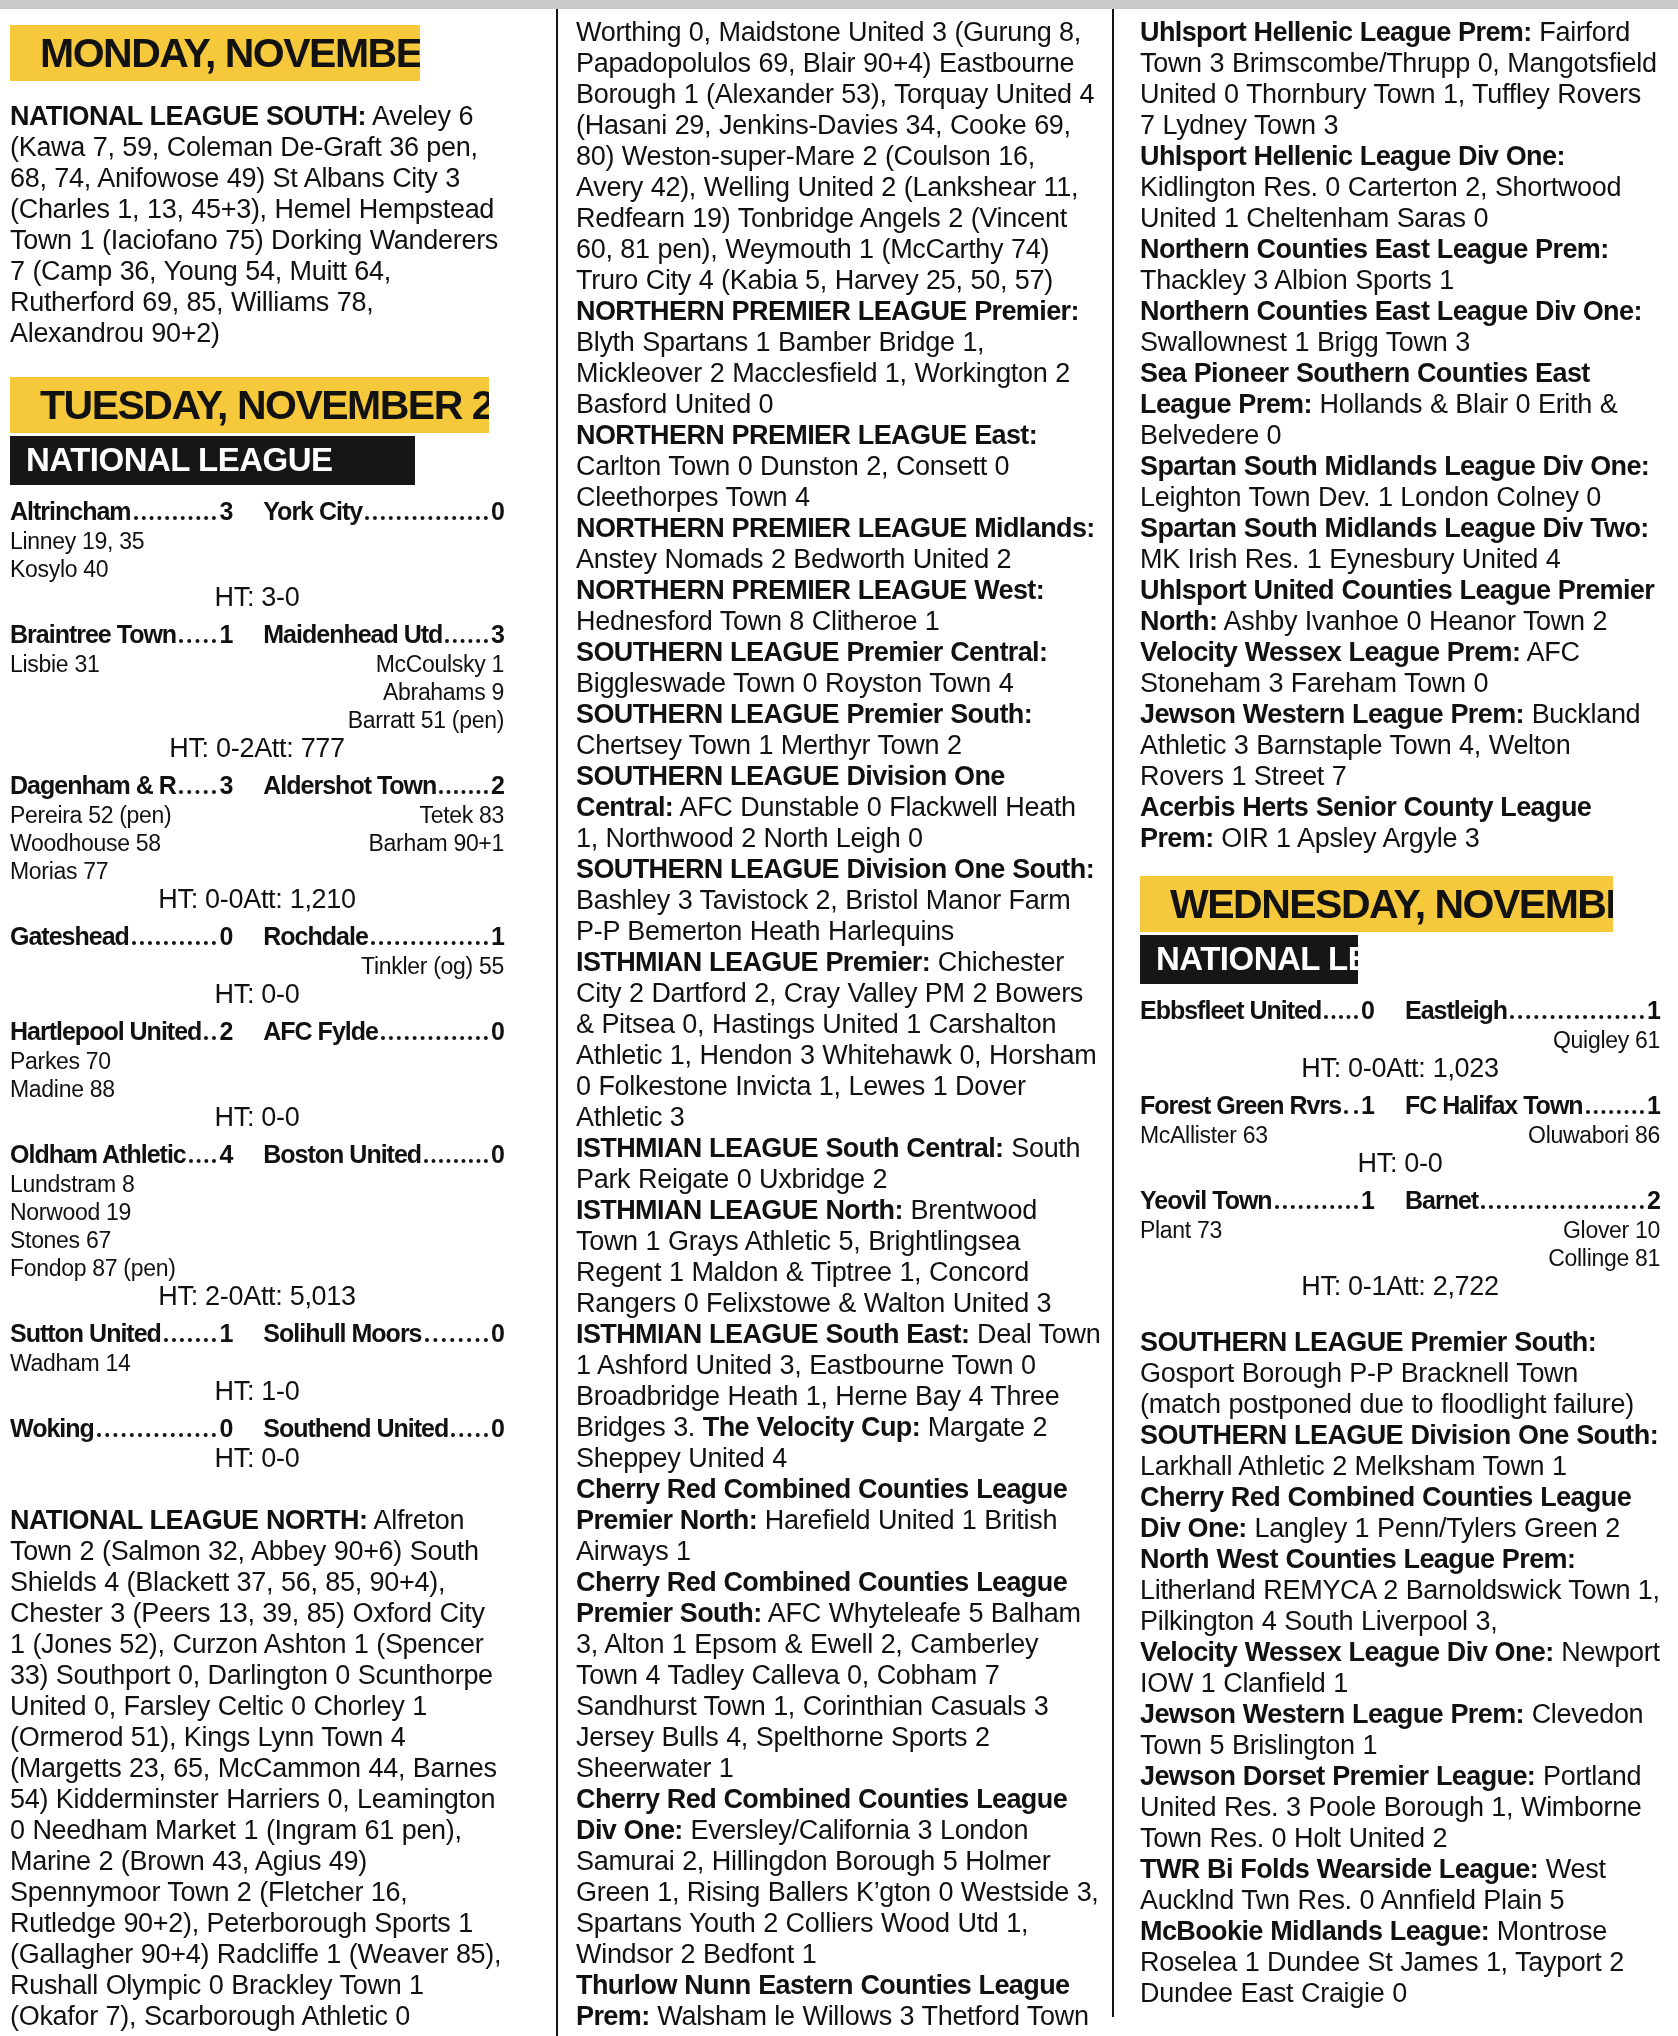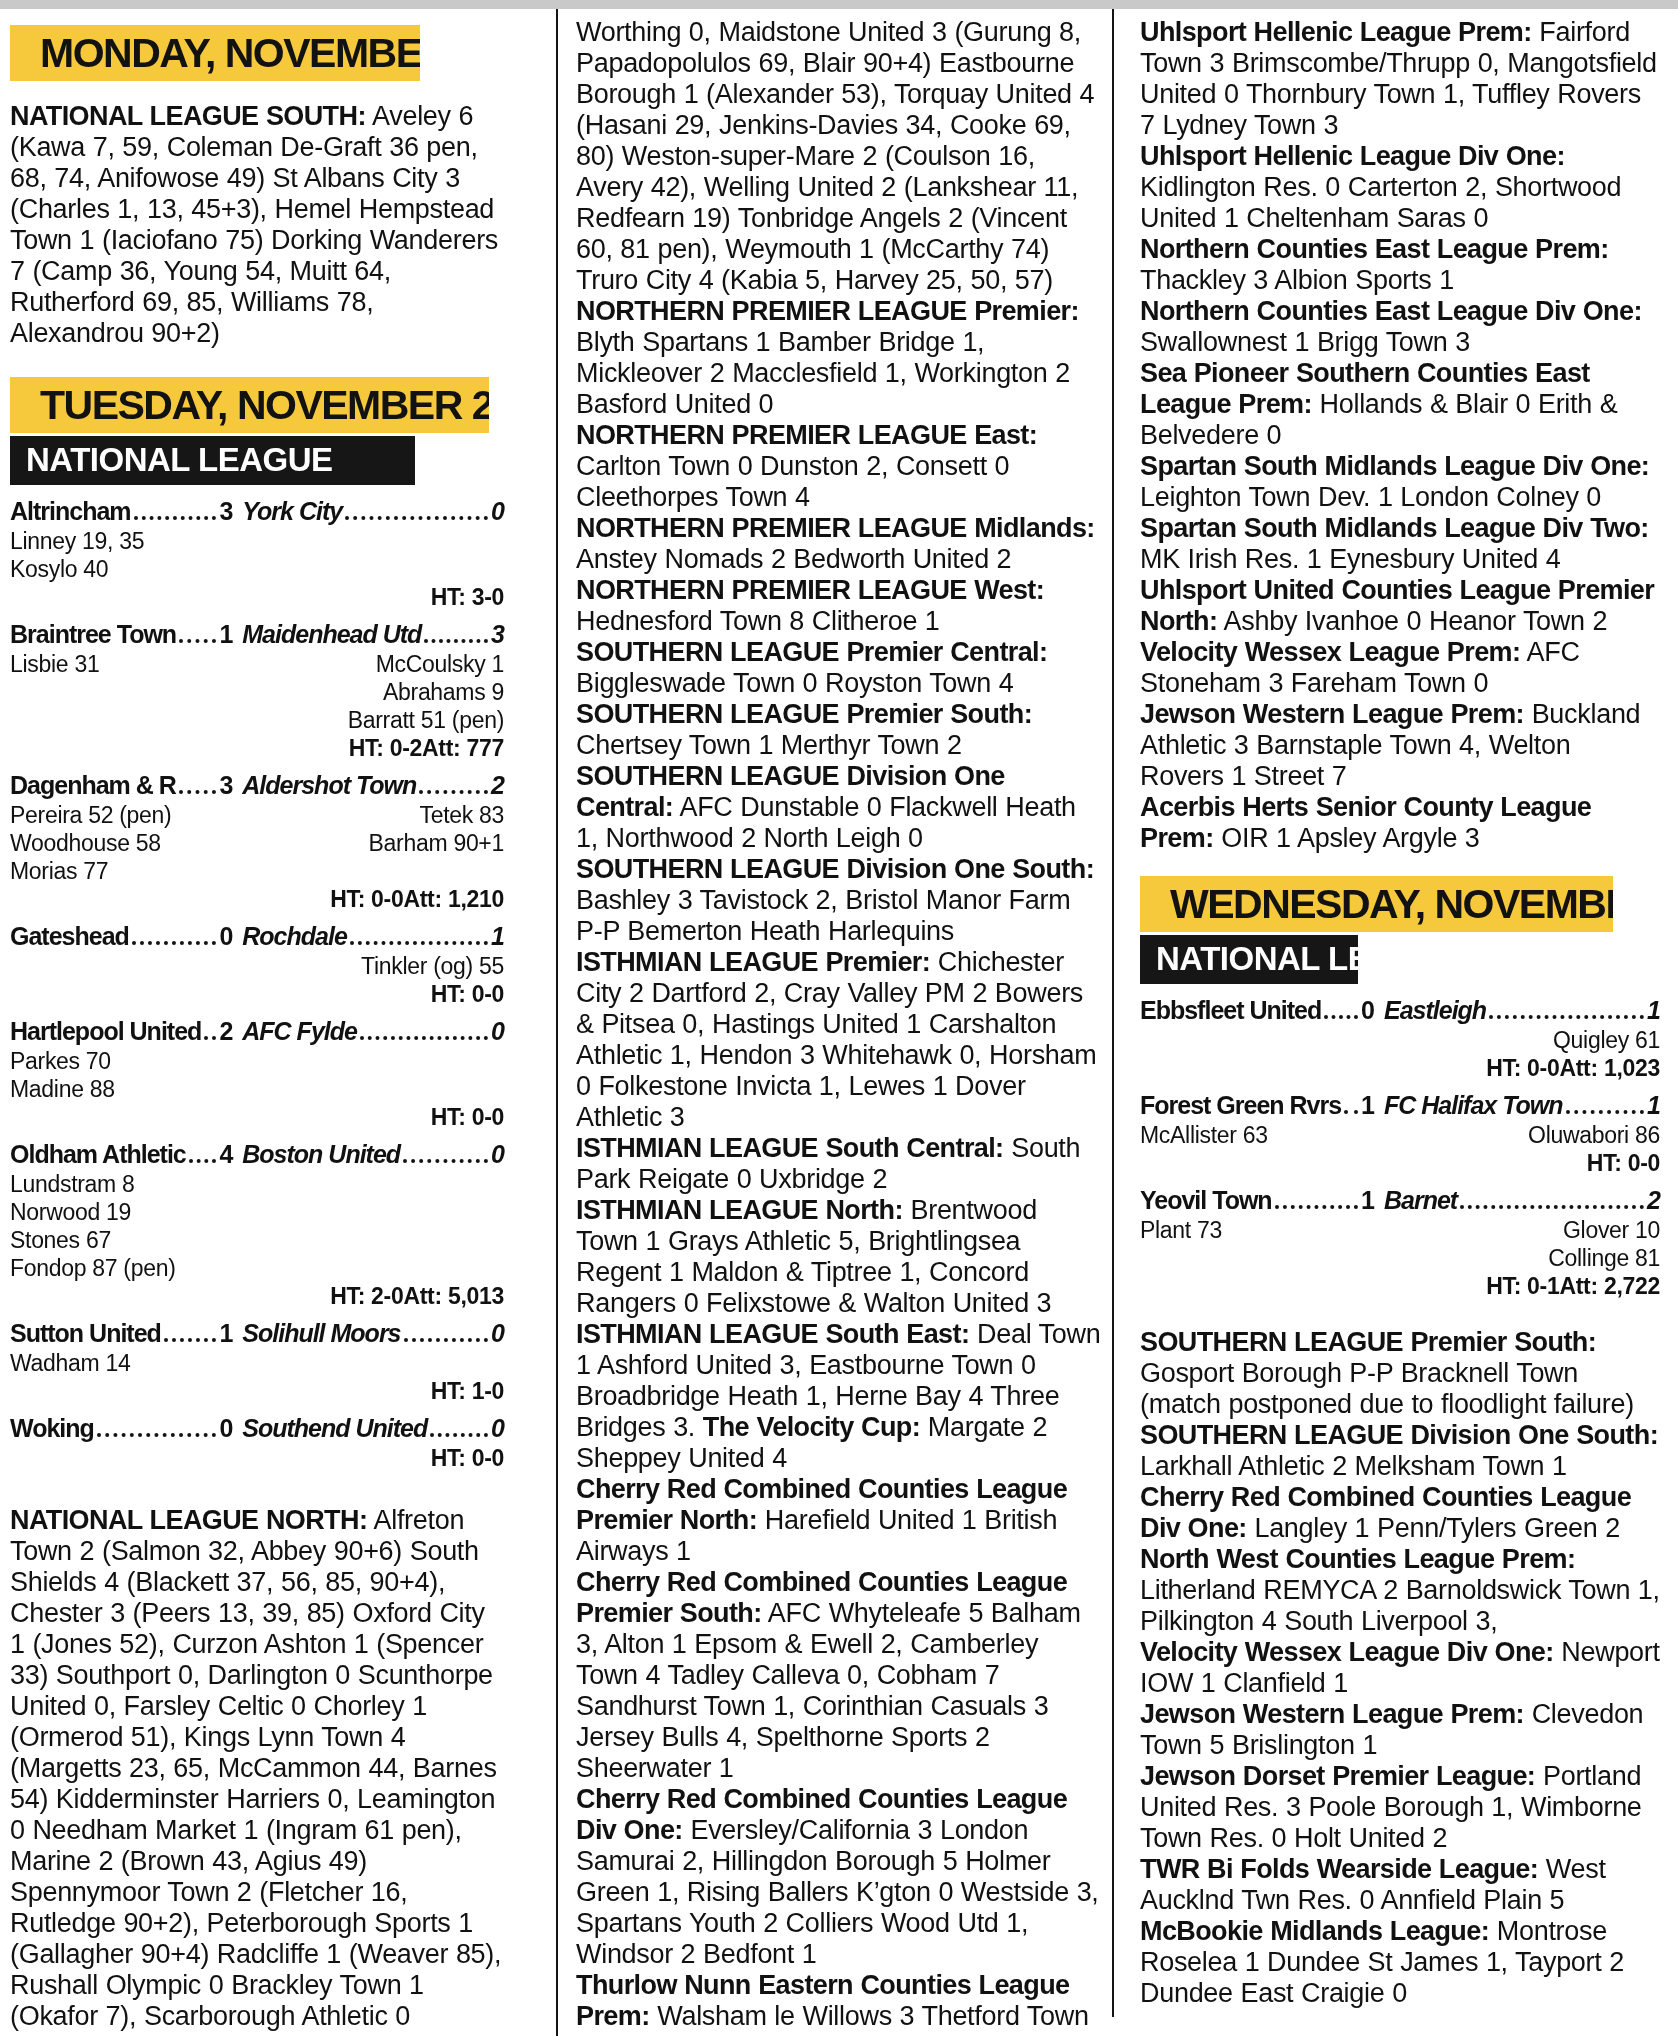--- a/index.html
+++ b/index.html
@@ -31,27 +31,27 @@
   }
   .gap { width:100%; }
 
   .para { margin:0; font-size:27px; line-height:31px; letter-spacing:-0.3px; word-spacing:0.5px; }
   .para .lead { font-weight:bold; letter-spacing:-0.6px; }
 
   .fixture { margin-bottom:6px; }
   .score-row { display:flex; font-weight:bold; font-size:25px; line-height:32px; letter-spacing:-1px; }
   .half { display:flex; align-items:flex-end; box-sizing:border-box; }
   .half.home { width:45%; flex-shrink:0; }
-  .half.away { flex:1; padding-left:10px;font-style:italic; }
+  .half.away { flex:1; padding-left:31px; }
   .team { white-space:nowrap; }
   .leader { flex:1; min-width:10px; margin:0 3px 7px 3px; border-bottom:4px dotted #141414; }
   .scorers-row { display:flex; justify-content:space-between; font-size:23px; line-height:28px; letter-spacing:-0.3px; }
   .scorers { min-width:40%; }
   .scorers.away { text-align:right; }
-  .meta-row { display:flex; justify-content:flex-end; font-weight:bold; font-size:23px; line-height:29px; letter-spacing:-0.3px; }
+  .meta-row { display:flex; justify-content:center; font-weight:normal; font-size:27px; line-height:29px; letter-spacing:-0.3px; }
 </style>
 </head>
 <body>
 
 <div class="page">
   <div class="edge top"></div>
   <div class="cols">
     <div class="col col-1">
         <div class="day-header" style="width: 83%;">MONDAY, NOVEMBER 25</div>
         <div class="gap" style="height: 20px;"></div>

